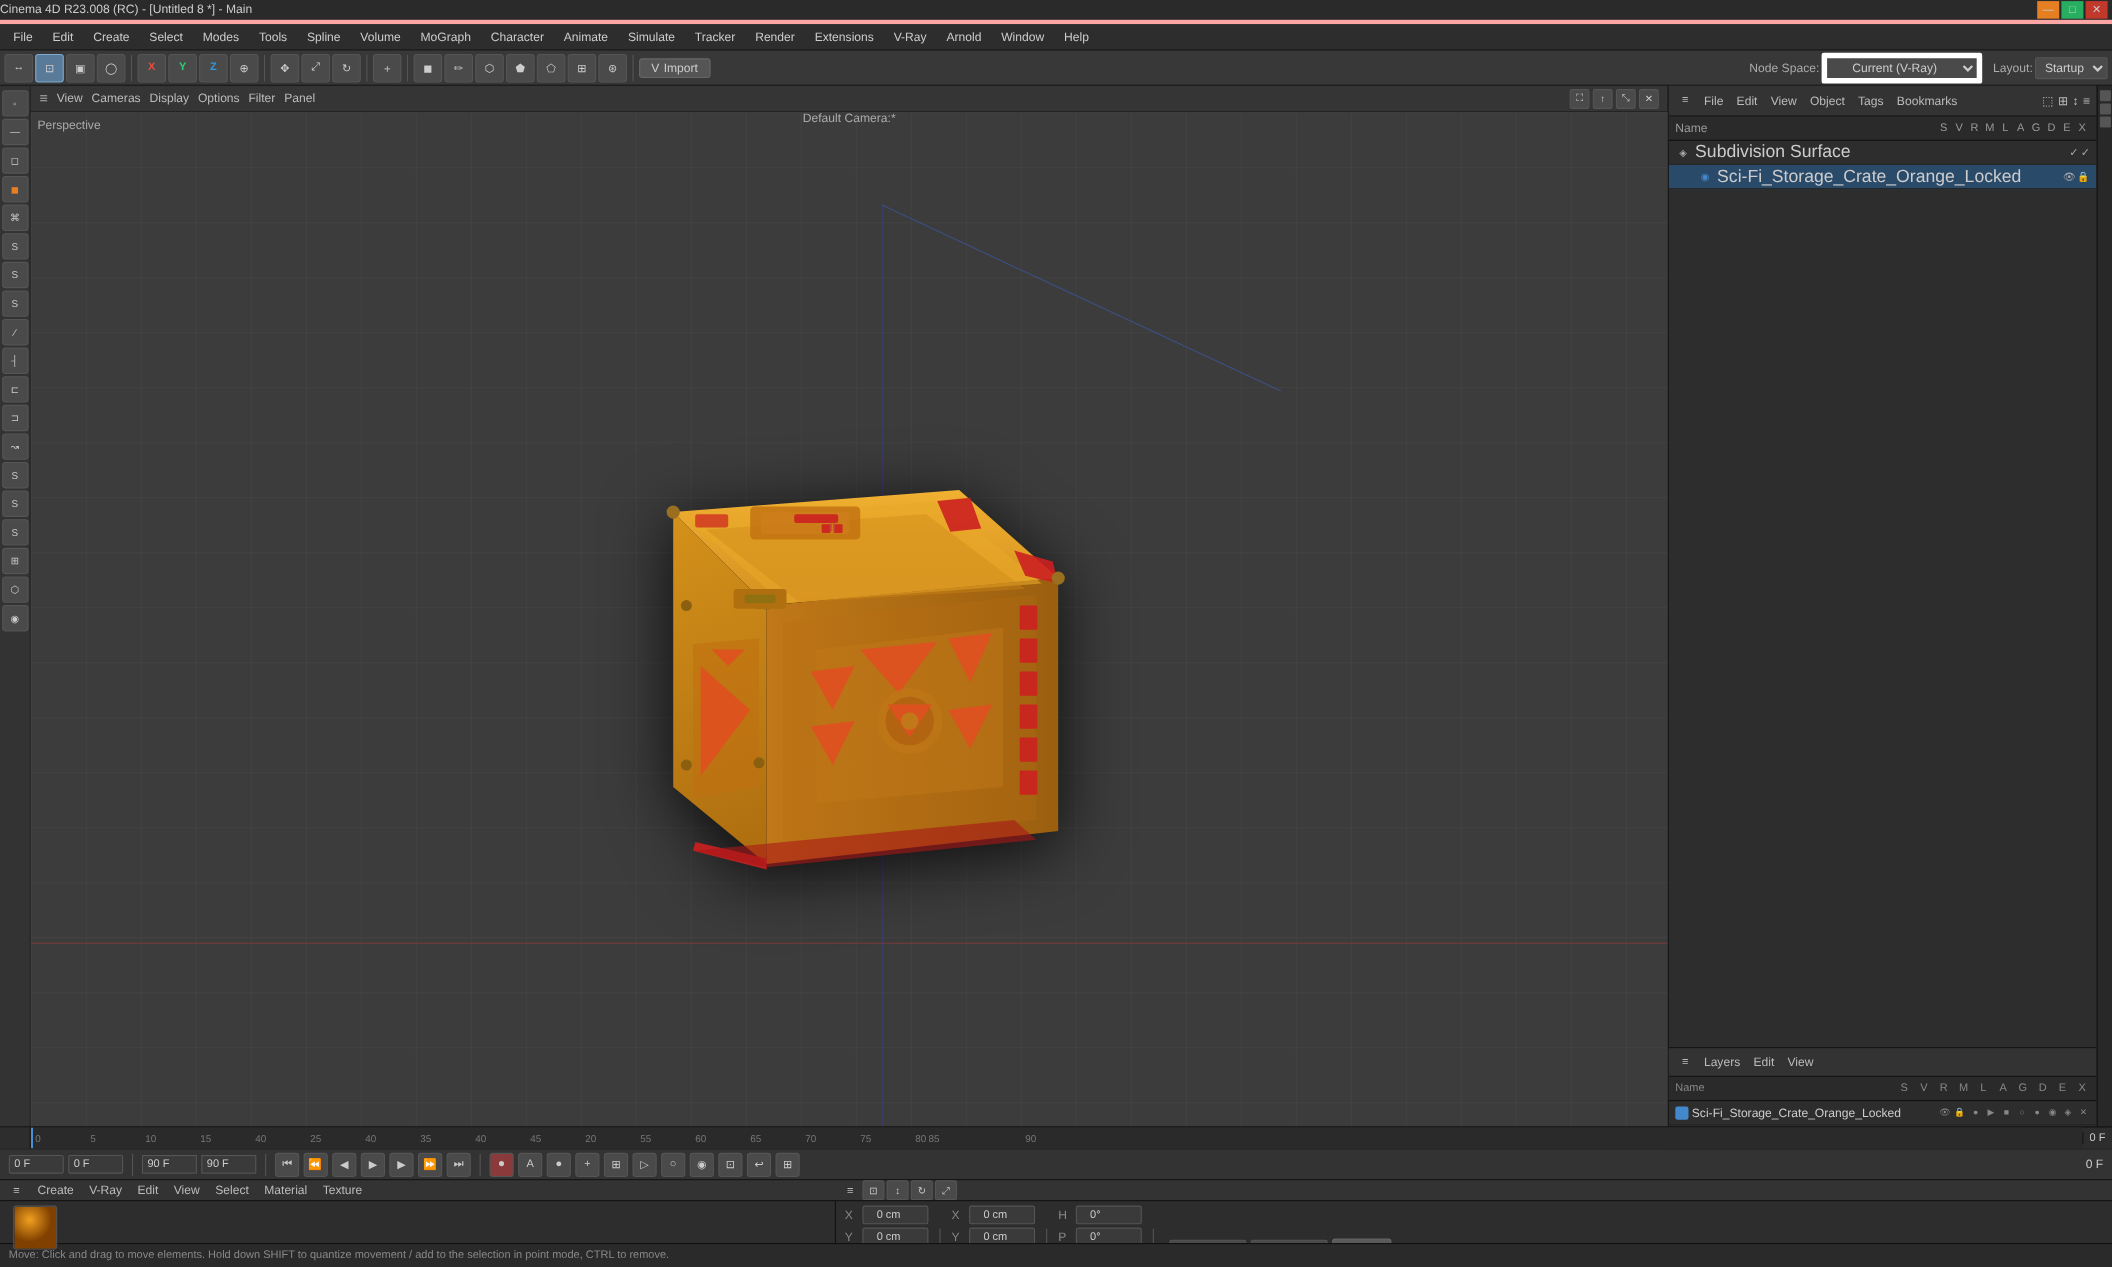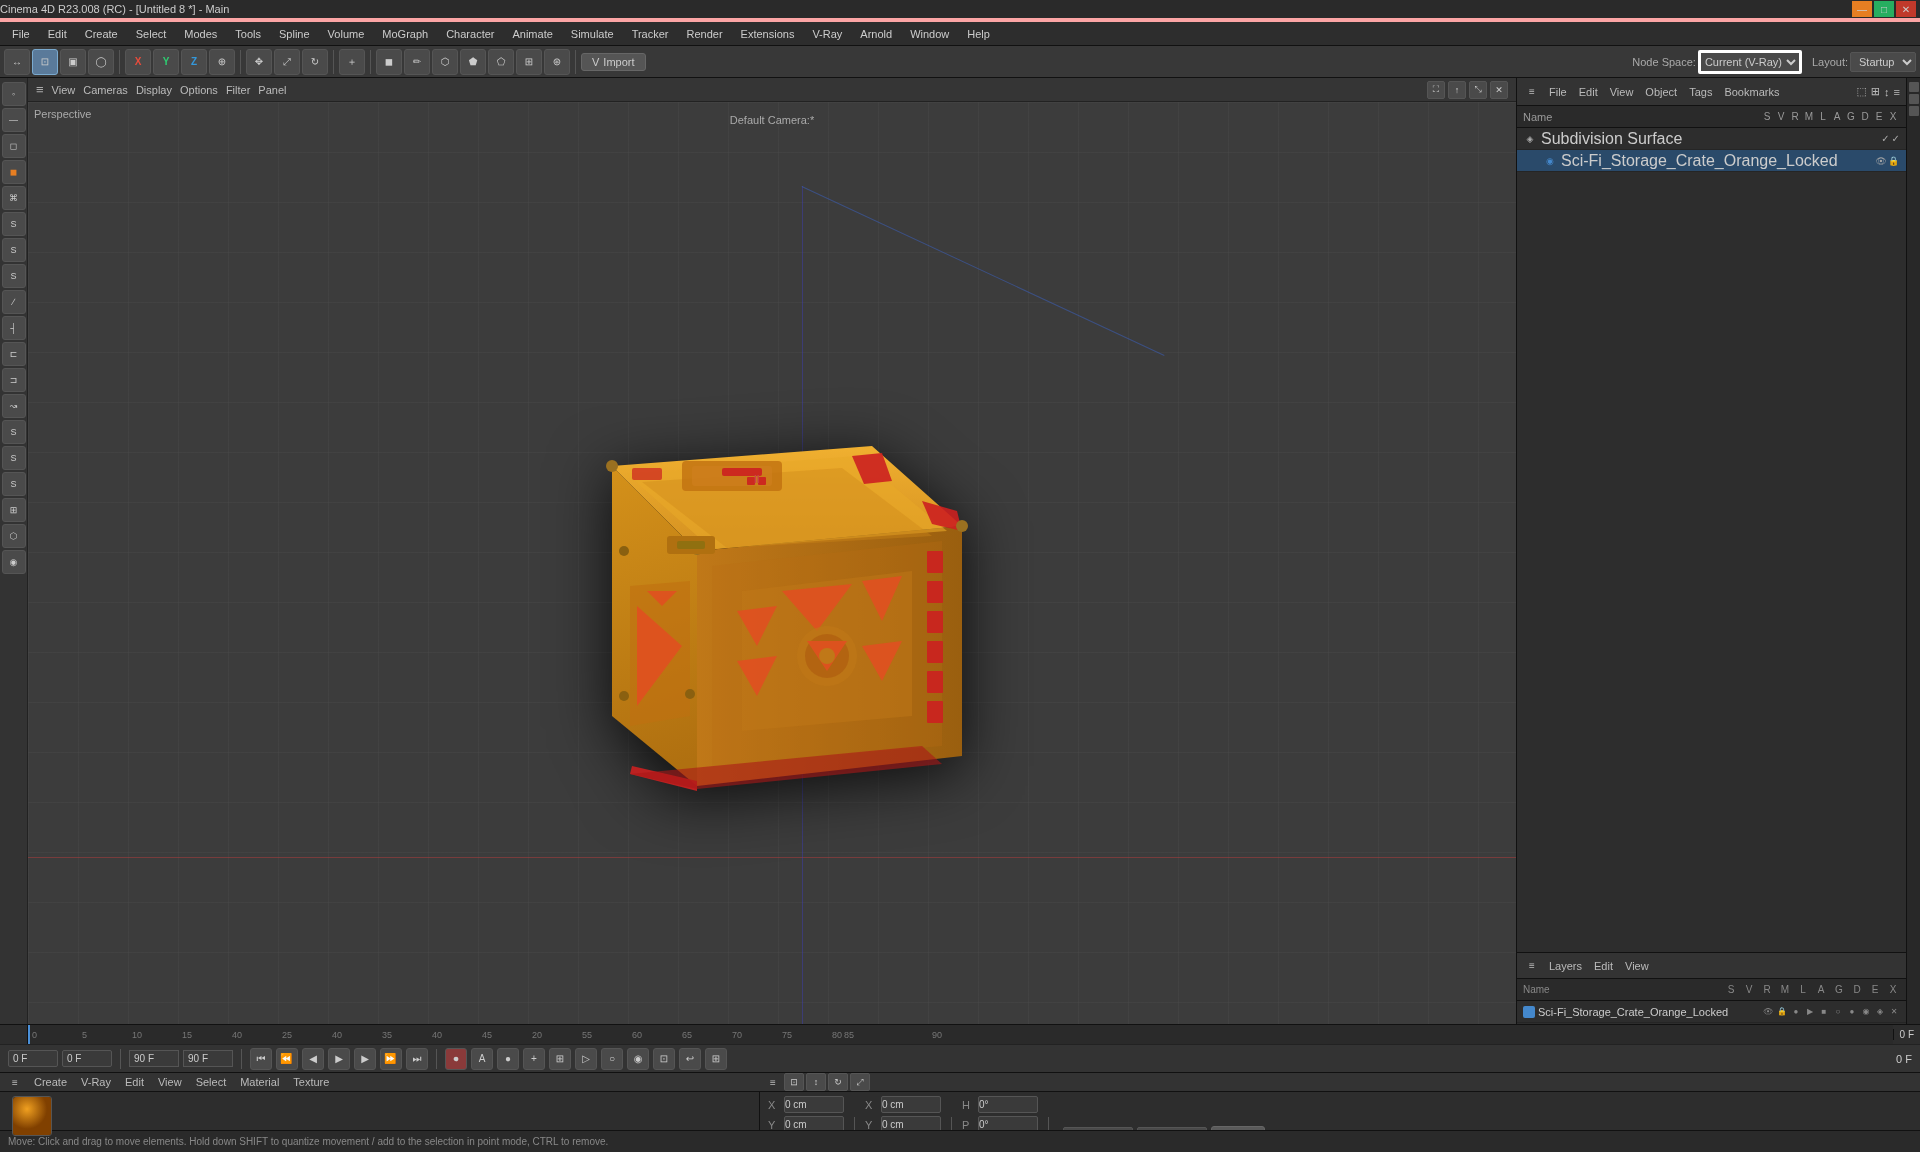--- a/index.html
+++ b/index.html
@@ -33,21 +33,21 @@
       width: 26px; height: 26px; background: #4a4a4a; border: 1px solid #555; border-radius: 3px;
       color: #ccc; font-size: 10px; cursor: pointer; display: flex; align-items: center; justify-content: center;
     }
     .toolbar-btn.active { background: #5a7a9a; border-color: #7aaacf; }
     .toolbar-import-btn {
       padding: 2px 10px; background: #555; border: 1px solid #666; border-radius: 3px;
       color: #ccc; font-size: 11px; cursor: pointer; display: flex; align-items: center; gap: 4px;
     }
     .node-space-label { font-size: 11px; color: #aaa; margin-left: auto; }
     .node-space-select {
-      background: #4a4a4a; border: 3px solid #ffffff; color: #ccc; font-size: 11px; padding: 2px 0;
+      background: #4a4a4a; border: 5px solid #ffffff; color: #ccc; font-size: 11px; padding: 2px 19px;
       border-radius: 2px; cursor: pointer;
     }
     .layout-label { font-size: 11px; color: #aaa; margin-left: 8px; }
     .layout-select {
       background: #4a4a4a; border: 1px solid #555; color: #ccc; font-size: 11px; padding: 2px 4px;
       border-radius: 2px; cursor: pointer;
     }
 
     
     #main-layout {
@@ -73,21 +73,21 @@
     }
     .vp-menu { font-size: 11px; color: #bbb; cursor: pointer; }
     .vp-corner-btns { margin-left: auto; display: flex; gap: 3px; }
     .vp-corner-btn { width: 18px; height: 18px; background: #4a4a4a; border: 1px solid #555; border-radius: 2px; display: flex; align-items: center; justify-content: center; font-size: 9px; color: #ccc; cursor: pointer; }
 
     
     #viewport {
       flex: 1; background: #3c3c3c; position: relative; overflow: hidden;
     }
     #viewport-label-left { position: absolute; top: 6px; left: 6px; font-size: 11px; color: #aaa; }
-    #viewport-label-center { position: absolute; top: 12px; left: 50%; transform: translateX(-50%); font-size: 11px; color: #aaa; }
+    #viewport-label-center { position: absolute; top: 0; left: 50%; transform: translateX(-50%); font-size: 11px; color: #aaa; }
     #grid-spacing { position: absolute; bottom: 6px; right: 10px; font-size: 11px; color: #999; }
     
     .grid-overlay {
       position: absolute; top: 0; left: 0; width: 100%; height: 100%;
       background-image:
         linear-gradient(rgba(100,100,100,0.15) 1px, transparent 1px),
         linear-gradient(90deg, rgba(100,100,100,0.15) 1px, transparent 1px);
       background-size: 50px 50px;
     }
 
@@ -194,21 +194,21 @@
     }
     #coord-toolbar {
       height: 24px; background: #333; border-bottom: 1px solid #111; display: flex; align-items: center; gap: 2px; padding: 0 4px;
     }
     .coord-btn { width: 20px; height: 18px; background: #4a4a4a; border: 1px solid #555; border-radius: 2px; font-size: 9px; color: #ccc; cursor: pointer; display: flex; align-items: center; justify-content: center; }
     #coord-fields {
       flex: 1; display: flex; align-items: center; padding: 4px 8px; gap: 4px;
     }
     .coord-group { display: flex; align-items: center; gap: 4px; }
     .coord-label { font-size: 11px; color: #888; width: 12px; }
-    .coord-input { width: 60px; background: #3a3a3a; border: 1px solid #555; color: #ccc; font-size: 10px; padding: 2px 0; border-radius: 2px; }
+    .coord-input { width: 60px; background: #3a3a3a; border: 1px solid #555; color: #ccc; font-size: 10px; padding: 2px 12px; border-radius: 2px; }
     .coord-separator { width: 1px; height: 16px; background: #555; margin: 0 6px; }
     .world-select { background: #4a4a4a; border: 1px solid #555; color: #ccc; font-size: 10px; padding: 2px 4px; border-radius: 2px; width: 70px; }
     .scale-select { background: #4a4a4a; border: 1px solid #555; color: #ccc; font-size: 10px; padding: 2px 4px; border-radius: 2px; width: 70px; }
     .apply-btn { background: #5a5a5a; border: 1px solid #666; color: #ccc; font-size: 11px; padding: 3px 12px; border-radius: 3px; cursor: pointer; }
 
     
     #statusbar {
       height: 22px; background: #2a2a2a; border-top: 1px solid #111; display: flex; align-items: center; padding: 0 8px;
       font-size: 10px; color: #888;
     }

